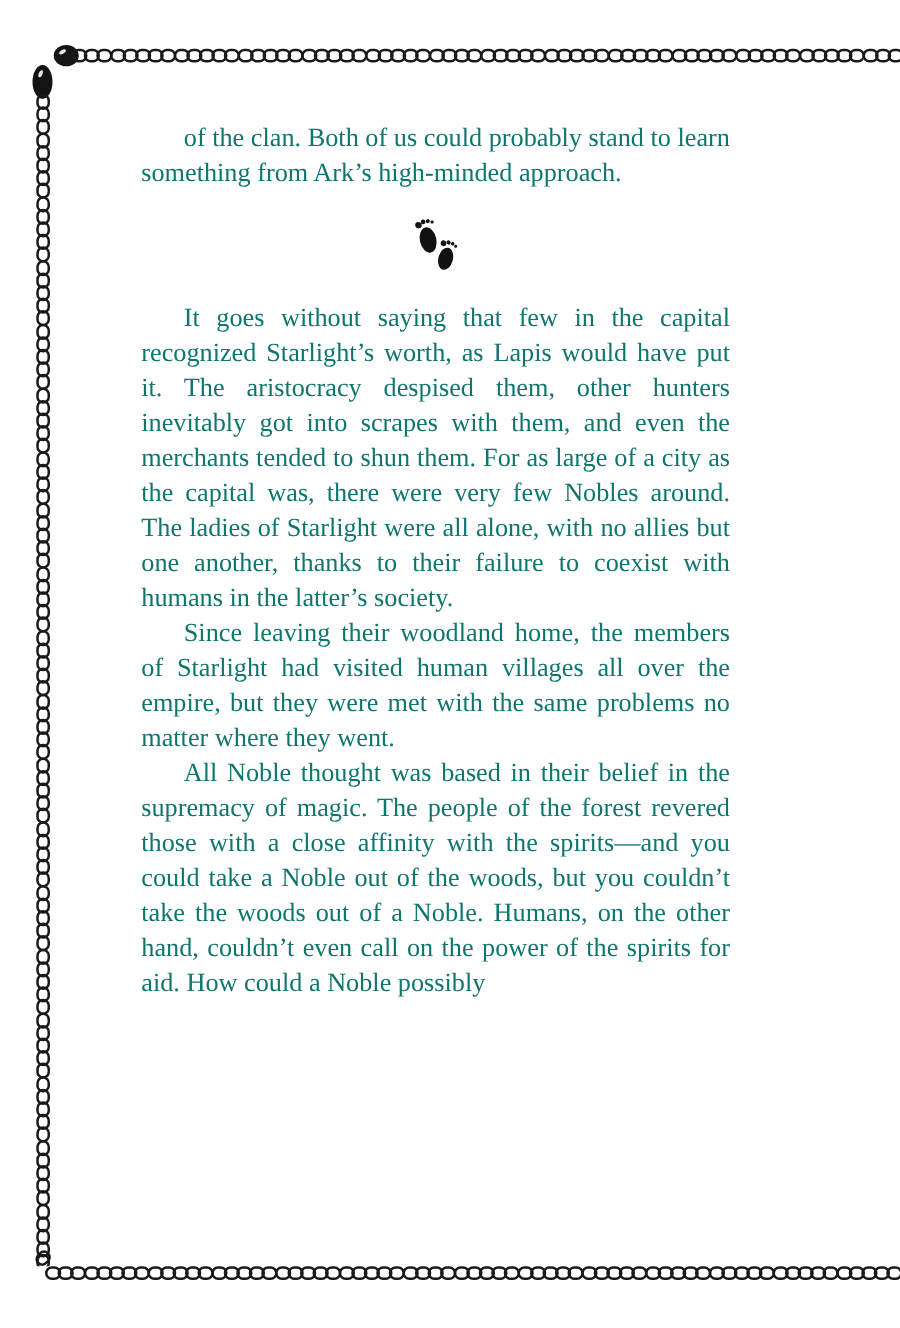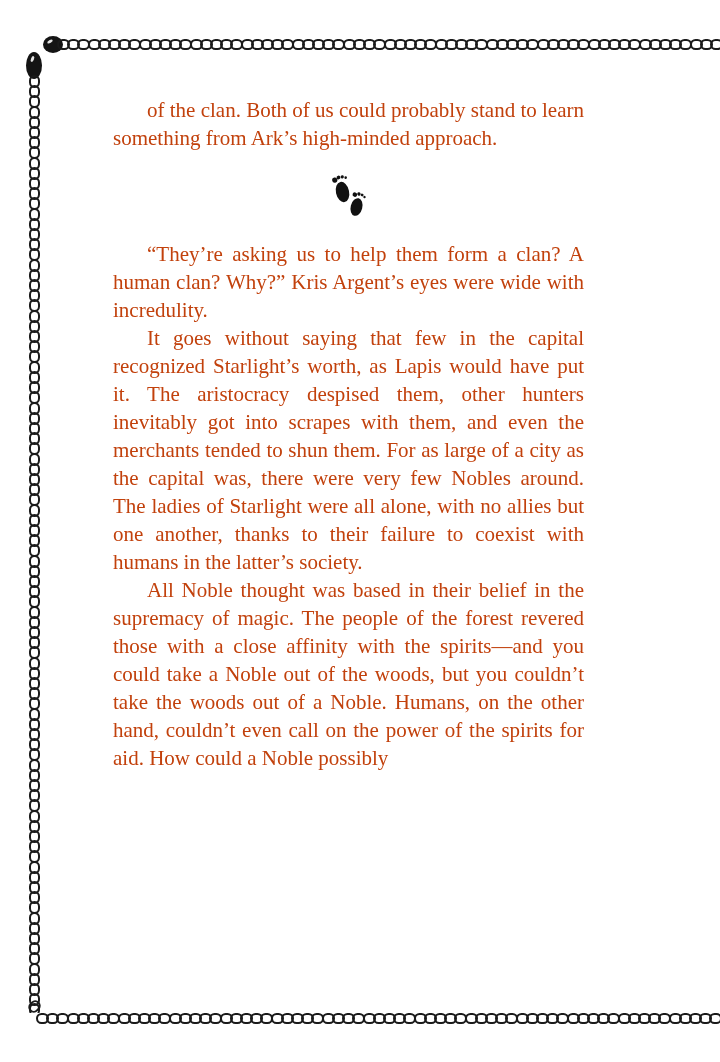--- a/index.html
+++ b/index.html
@@ -45,21 +45,21 @@
   #bead-top  { left: 43px; top: 36px; width: 20px; height: 17px; }
   #bead-top::after  { width: 6px; height: 3px; left: 4px; top: 3.5px; transform: rotate(-30deg); }
   #bead-left { left: 26px; top: 52px; width: 16px; height: 27px; }
   #bead-left::after { width: 3px; height: 6px; left: 4.5px; top: 4px; transform: rotate(22deg); }
 
   
   .text-block {
     position: absolute;
     left: 113px; top: 96px; width: 471px;
     font-size: 21px; line-height: 28px;
-    color: #c2410c;
+    color: #0f766e;
     text-align: justify;
   }
   .text-block p { margin: 0; text-indent: 34px; }
 
   
   .ornament {
     width: 44px; height: 48px;
     margin: 20px auto;
   }
   .ornament svg { display: block; width: 44px; height: 52px; fill: #111111; }
@@ -321,18 +321,18 @@
         <g transform="rotate(14 29.5 35)">
           <ellipse cx="29.5" cy="35" rx="5.8" ry="9"></ellipse>
           <circle cx="24.9" cy="23.4" r="2.3"></circle>
           <circle cx="28.7" cy="21.8" r="1.7"></circle>
           <circle cx="32.1" cy="22" r="1.4"></circle>
           <circle cx="34.9" cy="23.4" r="1.2"></circle>
         </g>
       </svg>
     </div>
 
-    <p>“They’re asking us to help them form a clan? A human clan? Why?” Kris Argent’s eyes were wide with incredulity.</p>
     <p>It goes without saying that few in the capital recognized Starlight’s worth, as Lapis would have put it. The aristocracy despised them, other hunters inevitably got into scrapes with them, and even the merchants tended to shun them. For as large of a city as the capital was, there were very few Nobles around. The ladies of Starlight were all alone, with no allies but one another, thanks to their failure to coexist with humans in the latter’s society.</p>
+    <p>Since leaving their woodland home, the members of Starlight had visited human villages all over the empire, but they were met with the same problems no matter where they went.</p>
     <p>All Noble thought was based in their belief in the supremacy of magic. The people of the forest revered those with a close affinity with the spirits—and you could take a Noble out of the woods, but you couldn’t take the woods out of a Noble. Humans, on the other hand, couldn’t even call on the power of the spirits for aid. How could a Noble possibly</p>
   </div>
 
 </div>
 
 </body></html>

